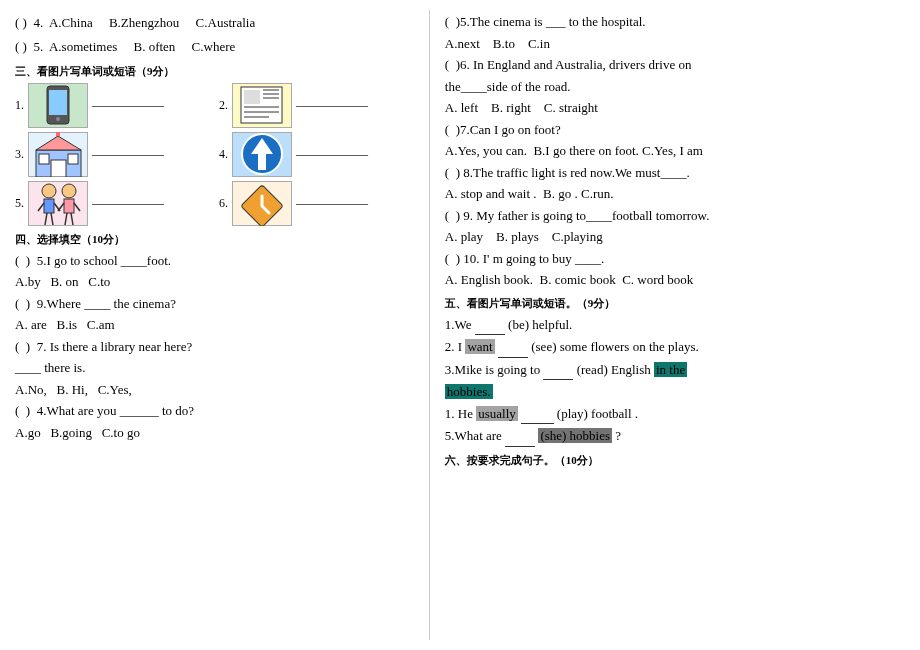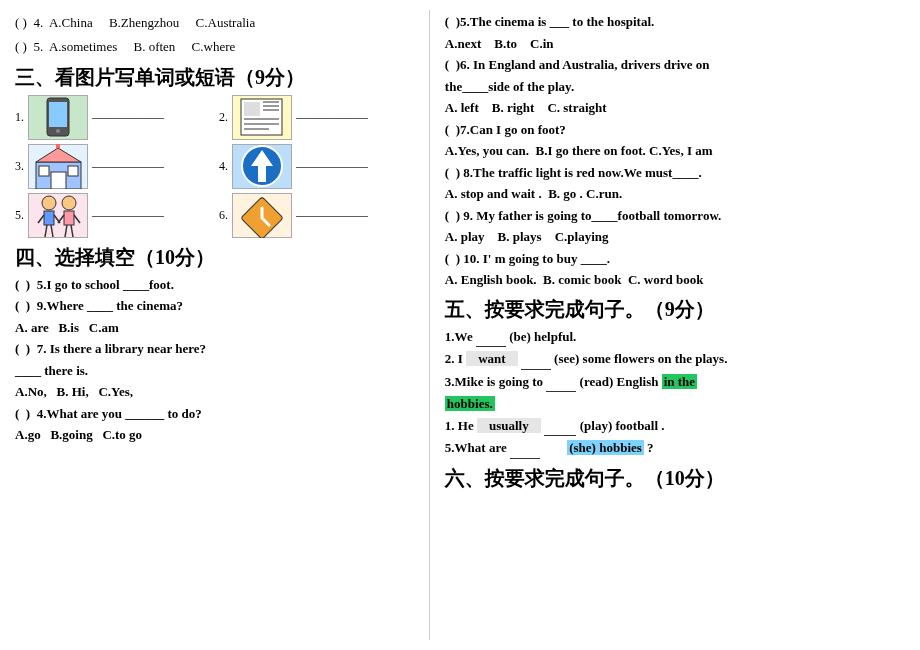--- a/index.html
+++ b/index.html
@@ -22,45 +22,44 @@
       width: 450px;
       padding-right: 10px;
       border-right: 1px solid #ccc;
     }
     .right-col {
       width: 450px;
       padding-left: 15px;
     }
     .section-title {
       font-weight: bold;
-      font-size: 20px;
+      font-size: 11px;
       margin: 6px 0 4px 0;
     }
     .line {
       margin: 3px 0;
       line-height: 1.6;
     }
     .indent {
       margin-left: 20px;
     }
     .indent2 {
       margin-left: 40px;
     }
     .highlight-yellow {
-      background-color: #e5e5e5;
-      padding: 0 12px;
+      background-color: #a3a3a3;
+      padding: 0 2px;
     }
     .highlight-blue {
-      background-color: #22c55e;
+      background-color: #0f766e;
       padding: 0 2px;
     }
     .highlight-green {
-      background-color: #7dd3fc;
+      background-color: #737373;
       padding: 0 2px;
-      margin-left: 24px;
     }
     .blank {
       display: inline-block;
       border-bottom: 1px solid #333;
       min-width: 30px;
     }
     .images-grid {
       display: grid;
       grid-template-columns: 1fr 1fr;
       gap: 4px;
@@ -98,21 +97,20 @@
     }
     .kids-icon {
       background: #fce4ec;
     }
     .diamond-sign {
       background: #fff3e0;
     }
     .sub-line {
       line-height: 1.5;
       margin: 2px 0;
-      font-weight: bold;
     }
   </style>
 </head>
 <body>
 
 <div class="page">
 
   <div class="left-col">
 
     <div class="line">
@@ -225,20 +223,23 @@
         <span>——————</span>
       </div>
     </div>
 
     <div class="section-title">四、选择填空（10分）</div>
 
     <div class="sub-line">
       <span>( &nbsp;)</span>&nbsp;
       <span>5.I go to school ____foot.</span>
     </div>
+    <div class="sub-line indent2">
+      <span>A.by &nbsp;&nbsp;B. on &nbsp;&nbsp;C.to</span>
+    </div>
 
     <div class="sub-line">
       <span>( &nbsp;)</span>&nbsp;
       <span>9.Where ____ the cinema?</span>
     </div>
     <div class="sub-line indent2">
       <span>A. are &nbsp;&nbsp;B.is &nbsp;&nbsp;C.am</span>
     </div>
 
     <div class="sub-line">
@@ -268,21 +269,21 @@
       <span>( &nbsp;)5.The cinema is ___ to the hospital.</span>
     </div>
     <div class="sub-line indent2">
       <span>A.next &nbsp;&nbsp;&nbsp;B.to &nbsp;&nbsp;&nbsp;C.in</span>
     </div>
 
     <div class="sub-line">
       <span>( &nbsp;)6. In England and Australia, drivers drive on</span>
     </div>
     <div class="sub-line indent2">
-      <span>the____side of the play.</span>
+      <span>the____side of the road.</span>
     </div>
     <div class="sub-line indent2">
       <span>A. left &nbsp;&nbsp;&nbsp;B. right &nbsp;&nbsp;&nbsp;C. straight</span>
     </div>
 
     <div class="sub-line">
       <span>( &nbsp;)7.Can I go on foot?</span>
     </div>
     <div class="sub-line">
       <span>A.Yes, you can. &nbsp;B.I go there on foot. C.Yes, I am</span>
@@ -302,21 +303,21 @@
       <span>A. play &nbsp;&nbsp;&nbsp;B. plays &nbsp;&nbsp;&nbsp;C.playing</span>
     </div>
 
     <div class="sub-line">
       <span>( &nbsp;) 10. I' m going to buy ____.</span>
     </div>
     <div class="sub-line indent2">
       <span>A. English book. &nbsp;B. comic book &nbsp;C. word book</span>
     </div>
 
-    <div class="section-title">五、按要求完成句子。（9分）</div>
+    <div class="section-title">五、看图片写单词或短语。（9分）</div>
 
     <div class="sub-line">
       <span>1.We </span>
       <span class="blank">&nbsp;&nbsp;&nbsp;&nbsp;&nbsp;&nbsp;</span>
       <span> (be) helpful.</span>
     </div>
 
     <div class="sub-line">
       <span>2. I </span>
       <span class="highlight-yellow">want</span>

